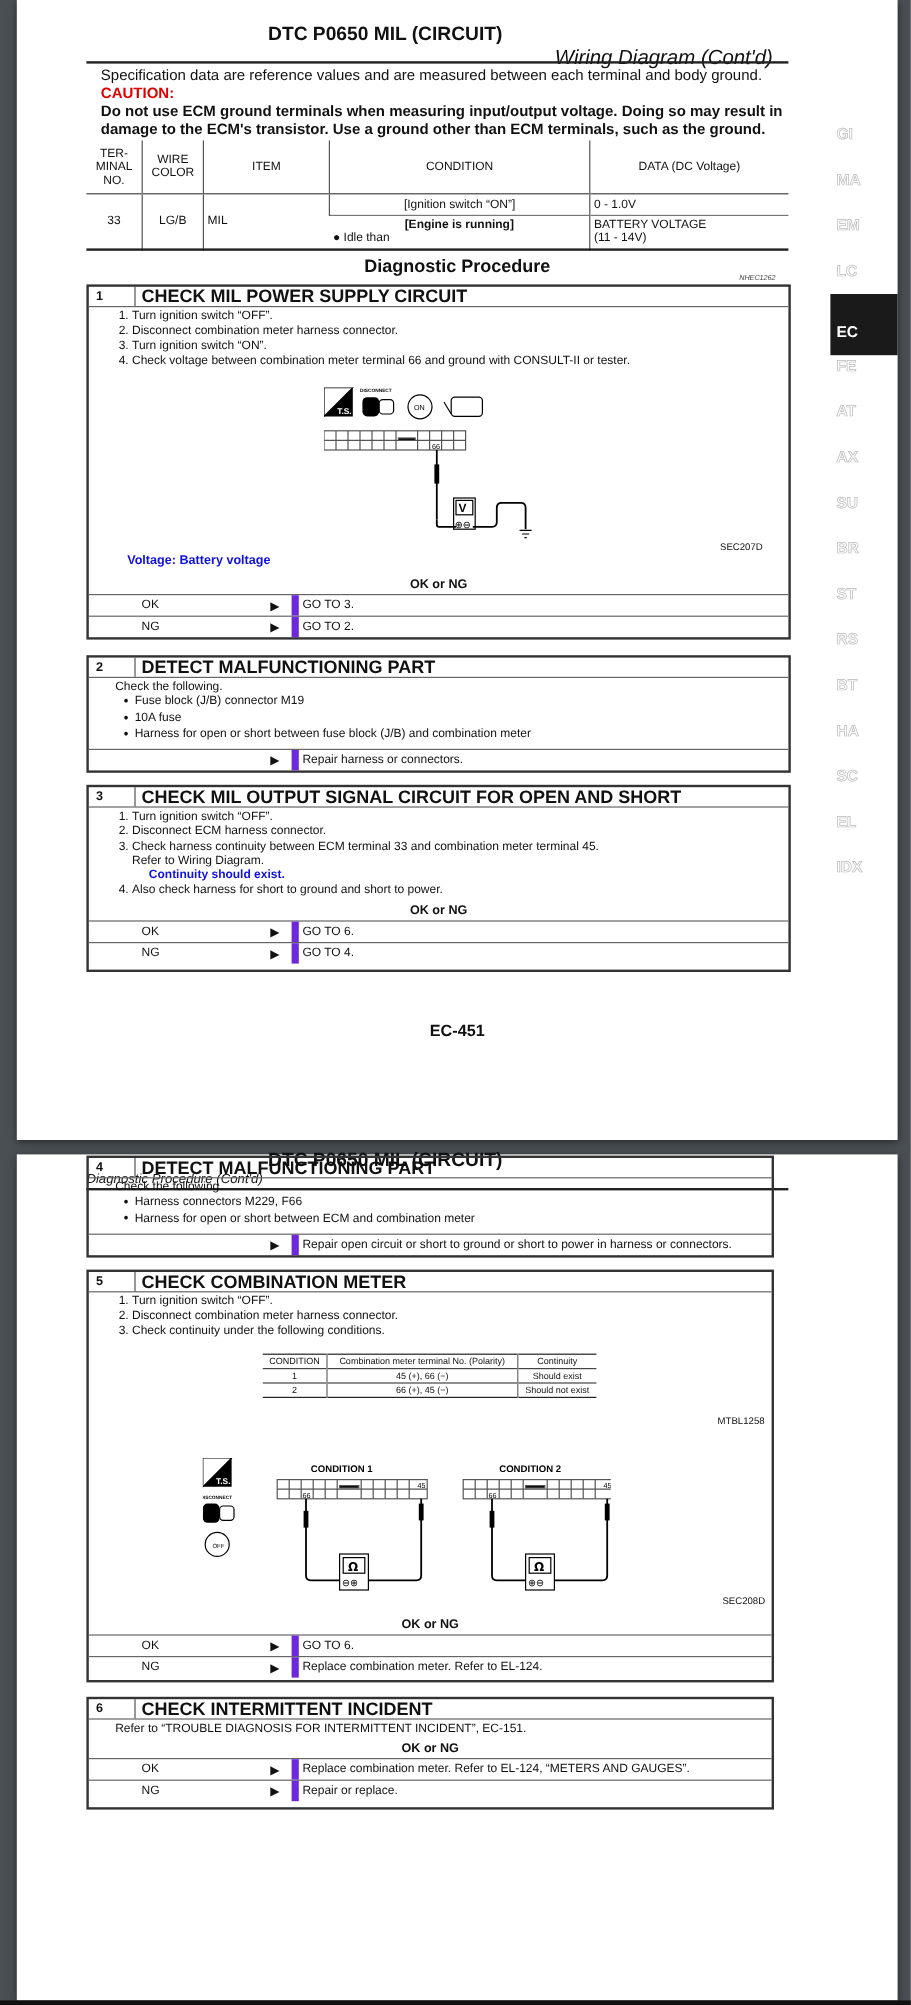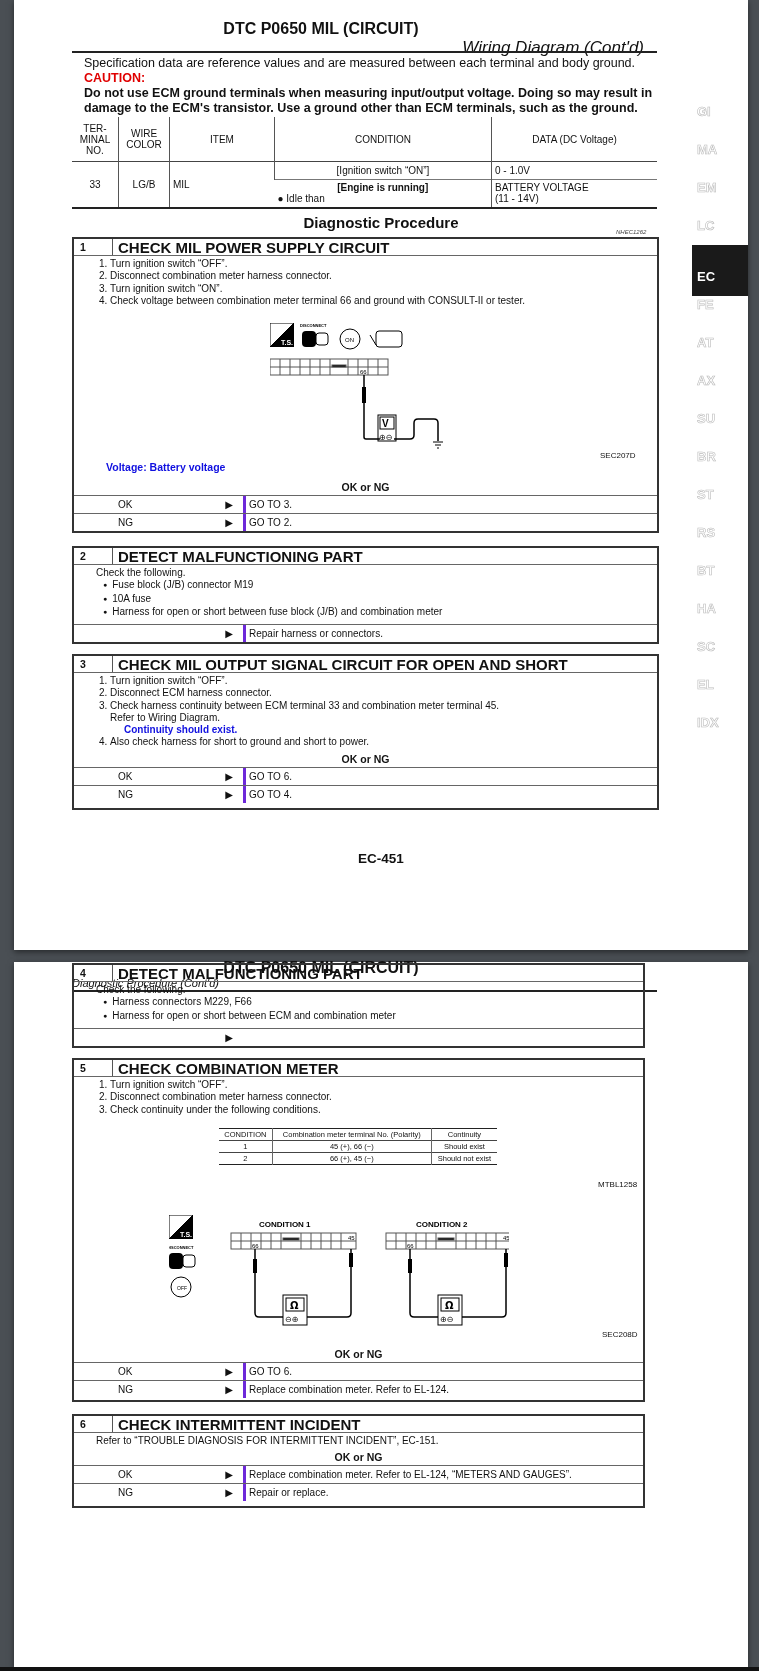--- a/index.html
+++ b/index.html
@@ -30,21 +30,21 @@
   .box .hdr .htxt{padding-left:5px;font-weight:bold;font-size:15px;}
   .box .body{padding:2px 22px;line-height:12.3px;}
   .box .body ol{margin:0;padding-left:14px;}
   .box .body ul{margin:0;padding-left:10px;list-style:none;}
   .box .body ul li::before{content:"\25CF";font-size:7px;position:relative;left:-3px;top:-1px;margin-right:2px;}
   .blue{color:#1010e0;font-weight:bold;}
   .okng{text-align:center;font-weight:bold;font-size:10.5px;height:16px;line-height:16px;}
   .row{display:flex;border-top:1.5px solid #666;height:17px;align-items:center;}
   .row .k{width:125px;padding-left:6px;position:relative;height:100%;display:flex;align-items:center;margin-left:38px;}
   .row .arrow{position:absolute;right:10px;top:3px;font-size:10px;}
-  .row .v{border-left:3px solid #6d28d9;padding-left:3px;height:100%;display:flex;align-items:center;}
+  .row .v{border-left:6px solid #6d28d9;padding-left:3px;height:100%;display:flex;align-items:center;}
   .side-tabs{position:absolute;left:678px;top:103px;width:56px;}
   .tab{height:38px;line-height:18px;padding-left:5px;font-size:13px;font-weight:bold;color:#fff;-webkit-text-stroke:0.6px #bbb;}
   .tab.active{background:#1a1a1a;color:#fff;-webkit-text-stroke:0;height:38px;line-height:38px;margin-top:-10px;margin-bottom:-10px;padding-top:13px;}
   .fig{position:absolute;}
   .figcode{position:absolute;font-size:8px;}
   .pagenum{position:absolute;left:0;width:734px;text-align:center;font-weight:bold;font-size:13.5px;}
   table.cond{position:absolute;border-collapse:collapse;font-size:7.5px;}
   table.cond th,table.cond td{border-left:1px solid #666;padding:1px 3px;text-align:center;font-weight:normal;}
   table.cond th:first-child,table.cond td:first-child{border-left:none;}
   table.cond thead{border-top:1.5px solid #222;border-bottom:1px solid #444;}
@@ -285,20 +285,21 @@
     <div>Check the following.</div>
     <ul>
       <li>Harness connectors M229, F66</li>
       <li>Harness for open or short between ECM and combination meter</li>
     </ul>
   </div>
   <div class="row" style="position:absolute;left:0;right:0;bottom:0">
       <div class="k">
         <span class="arrow">▶</span>
       </div>
+      <div class="v">Repair open circuit or short to ground or short to power in harness or connectors.</div>
     </div>
 </div>
 
 <div class="box" style="left:72px;top:1058px;height:340px;width:569px">
   <div class="hdr">
       <div class="num">5</div>
       <div class="htxt">CHECK COMBINATION METER</div>
     </div>
   <div class="body">
     <ol>

